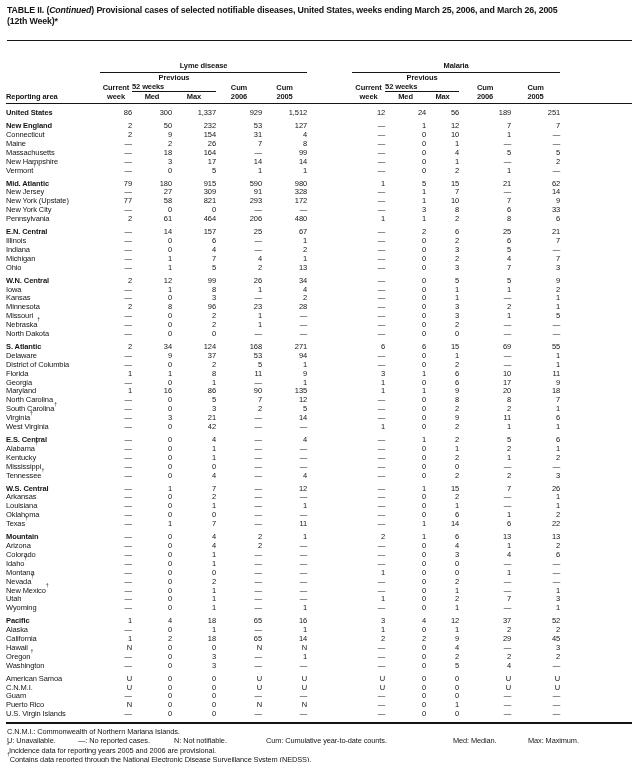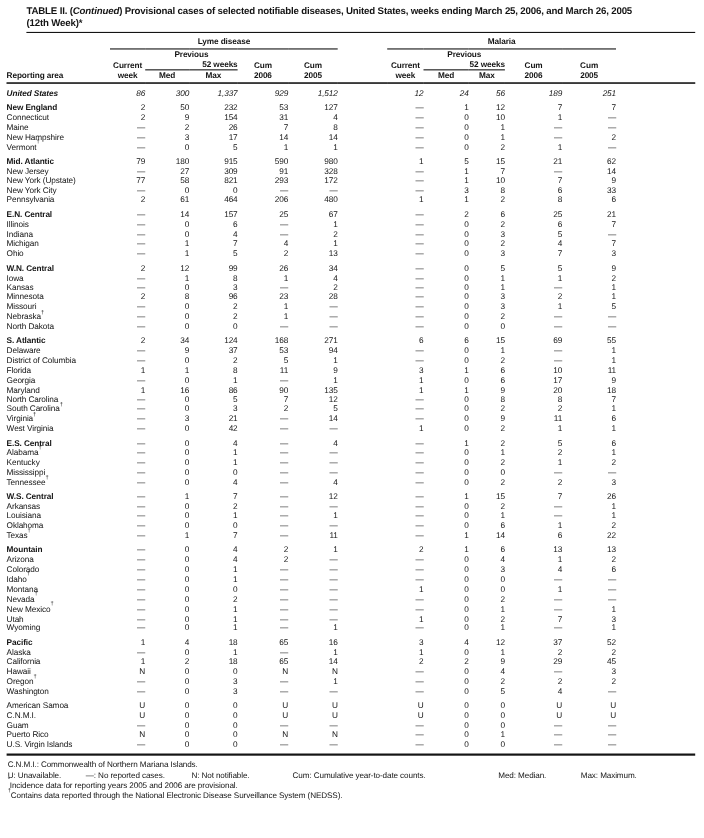--- a/index.html
+++ b/index.html
@@ -1,37 +1,37 @@
 <!DOCTYPE html>
 <html><head>
 <meta charset="utf-8">
 <style>
   html,body{margin:0;padding:0;background:#fff;}
   body{width:640px;height:762px;font-family:"Liberation Sans",sans-serif;color:#141414;-webkit-font-smoothing:antialiased;}
   .page{position:relative;width:640px;height:762px;overflow:hidden;}
 
-  .title{margin:5px 8px 0 24px;font-weight:bold;font-size:8.8px;line-height:10.6px;letter-spacing:-0.15px;border-bottom:1.6px solid #141414;padding-bottom:3px;}
+  .title{margin:5px 8px 0 7px;font-weight:bold;font-size:8.8px;line-height:10.6px;letter-spacing:-0.15px;border-bottom:1.6px solid #141414;padding-bottom:14px;}
   .title .cont{font-style:italic;}
 
-  table{border-collapse:collapse;table-layout:fixed;margin:3px 0 0 6px;width:626px;}
+  table{border-collapse:collapse;table-layout:fixed;margin:20px 0 0 6px;width:626px;}
   th,td{padding:0;white-space:nowrap;letter-spacing:-0.1px;}
   thead th{font-weight:bold;font-size:7.5px;vertical-align:bottom;}
   thead .spanner{text-align:center;border-bottom:1px solid #141414;line-height:10px;padding-bottom:1px;}
   thead .prev{text-align:center;line-height:9px;}
-  thead .w52{text-align:right;border-bottom:1px solid #141414;line-height:9px;}
+  thead .w52{text-align:left;border-bottom:1px solid #141414;line-height:9px;}
   thead .rh{line-height:9px;}
   thead tr.hlast th{border-bottom:1.8px solid #141414;padding-bottom:2px;line-height:9px;}
   thead th.areahead{text-align:left;}
 
   tbody td{height:8.9px;line-height:8.9px;font-size:7.5px;}
   tbody td.num{text-align:right;}
   tbody td.area{text-align:left;}
   tbody tr.boldrow td.area{font-weight:bold;}
   tbody tr.group-start td{padding-top:4px;}
-  tbody tr:first-child td{padding-top:5px;font-style:italic;}
+  tbody tr:first-child td{padding-top:5px;}
   sup{font-size:5.2px;position:relative;top:-2.2px;line-height:0;}
 
   .bottom-rule{border-top:2px solid #141414;margin:3px 8px 0 6px;}
   .footnotes{margin:3px 8px 0 7px;font-size:7.4px;line-height:9.3px;letter-spacing:-0.1px;}
   .fn-defs span{display:inline-block;vertical-align:top;}
   .fn-defs .w0{width:71px;}
   .fn-defs .w1{width:96px;}
   .fn-defs .w2{width:92px;}
   .fn-defs .w3{width:187px;}
   .fn-defs .w4{width:75px;}
@@ -167,20 +167,35 @@
       <td class="num">8</td>
       <td class="gap"></td>
       <td class="num">—</td>
       <td class="num">0</td>
       <td class="num">1</td>
       <td class="num">—</td>
       <td class="num">—</td>
       <td class="gap2"></td>
     </tr>
         <tr>
+      <td class="area"><span class="area-label">Massachusetts</span></td>
+      <td class="num">—</td>
+      <td class="num">18</td>
+      <td class="num">164</td>
+      <td class="num">—</td>
+      <td class="num">99</td>
+      <td class="gap"></td>
+      <td class="num">—</td>
+      <td class="num">0</td>
+      <td class="num">4</td>
+      <td class="num">5</td>
+      <td class="num">5</td>
+      <td class="gap2"></td>
+    </tr>
+        <tr>
       <td class="area"><span class="area-label">New Hampshire</span></td>
       <td class="num">—</td>
       <td class="num">3</td>
       <td class="num">17</td>
       <td class="num">14</td>
       <td class="num">14</td>
       <td class="gap"></td>
       <td class="num">—</td>
       <td class="num">0</td>
       <td class="num">1</td>

